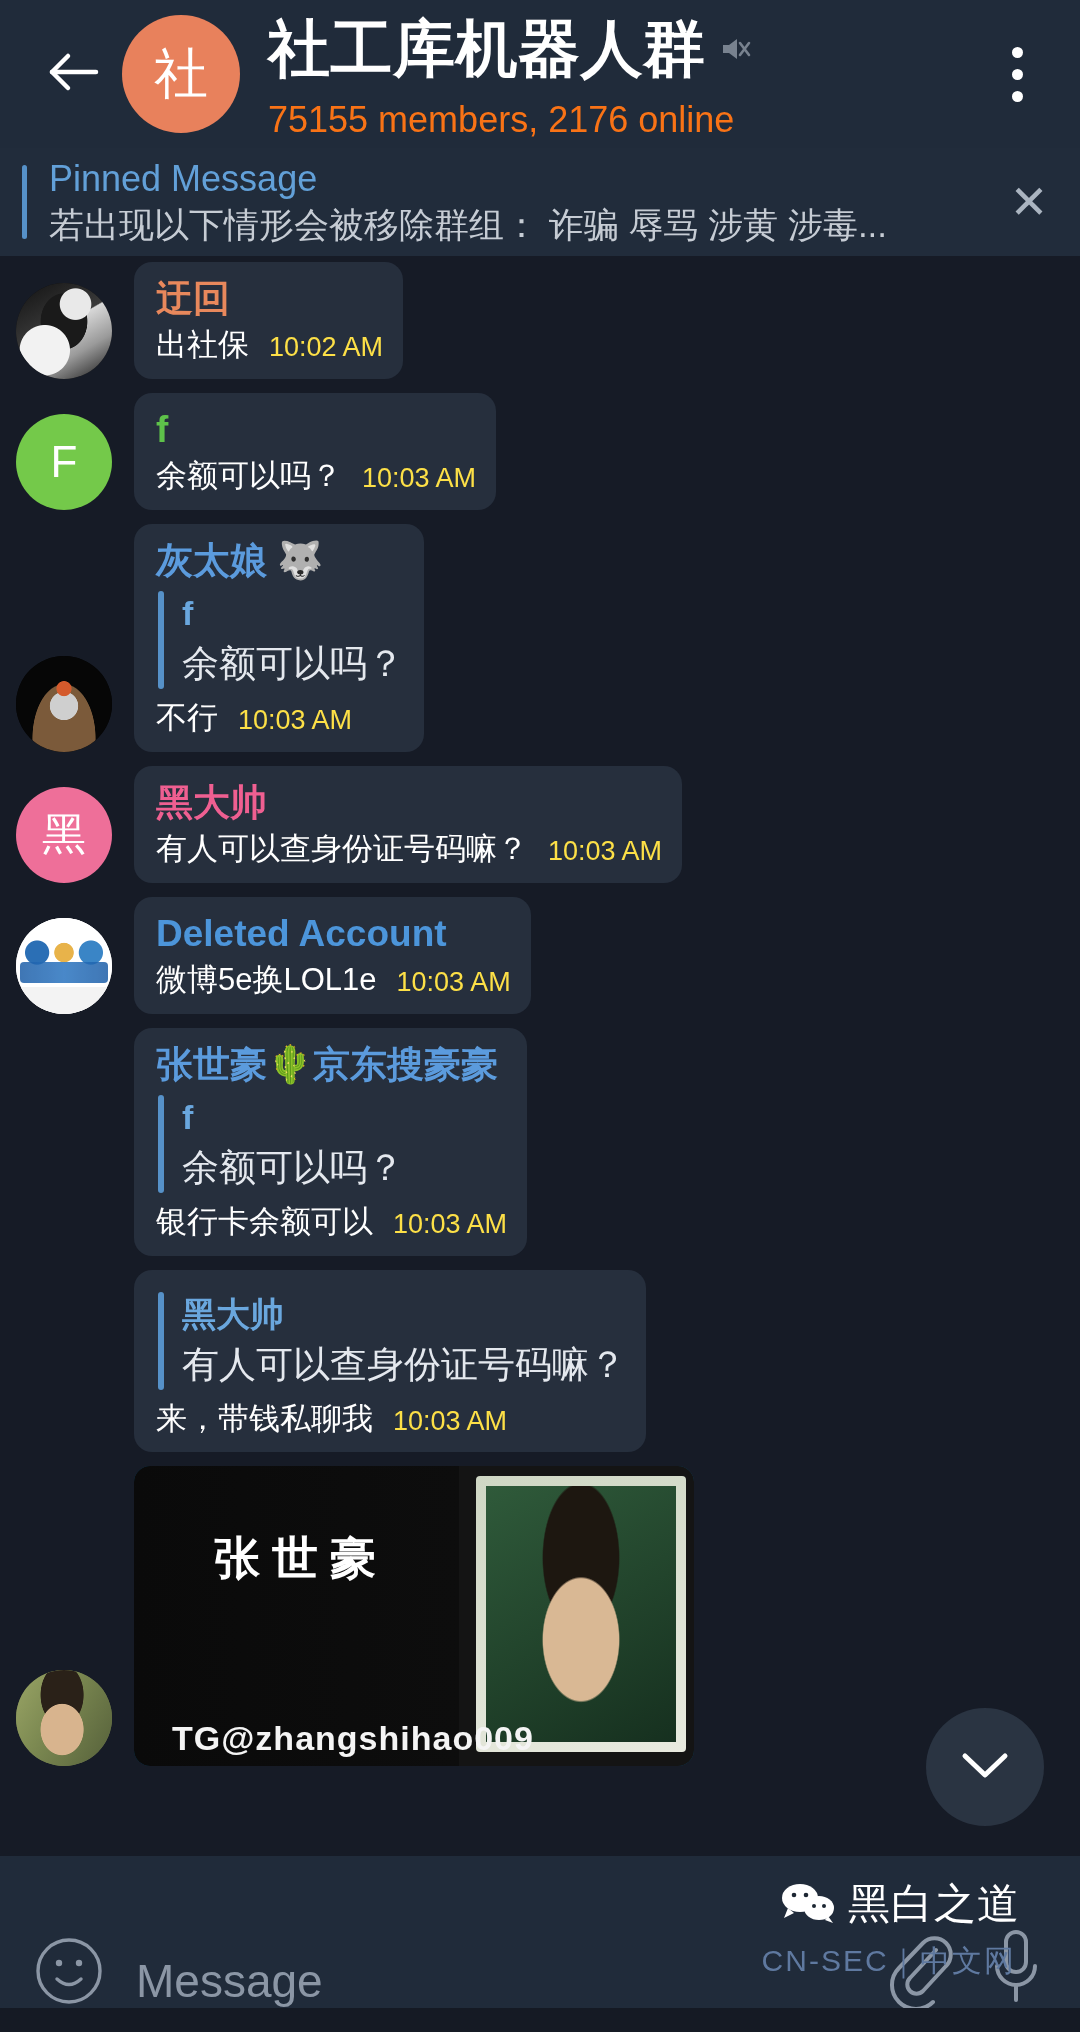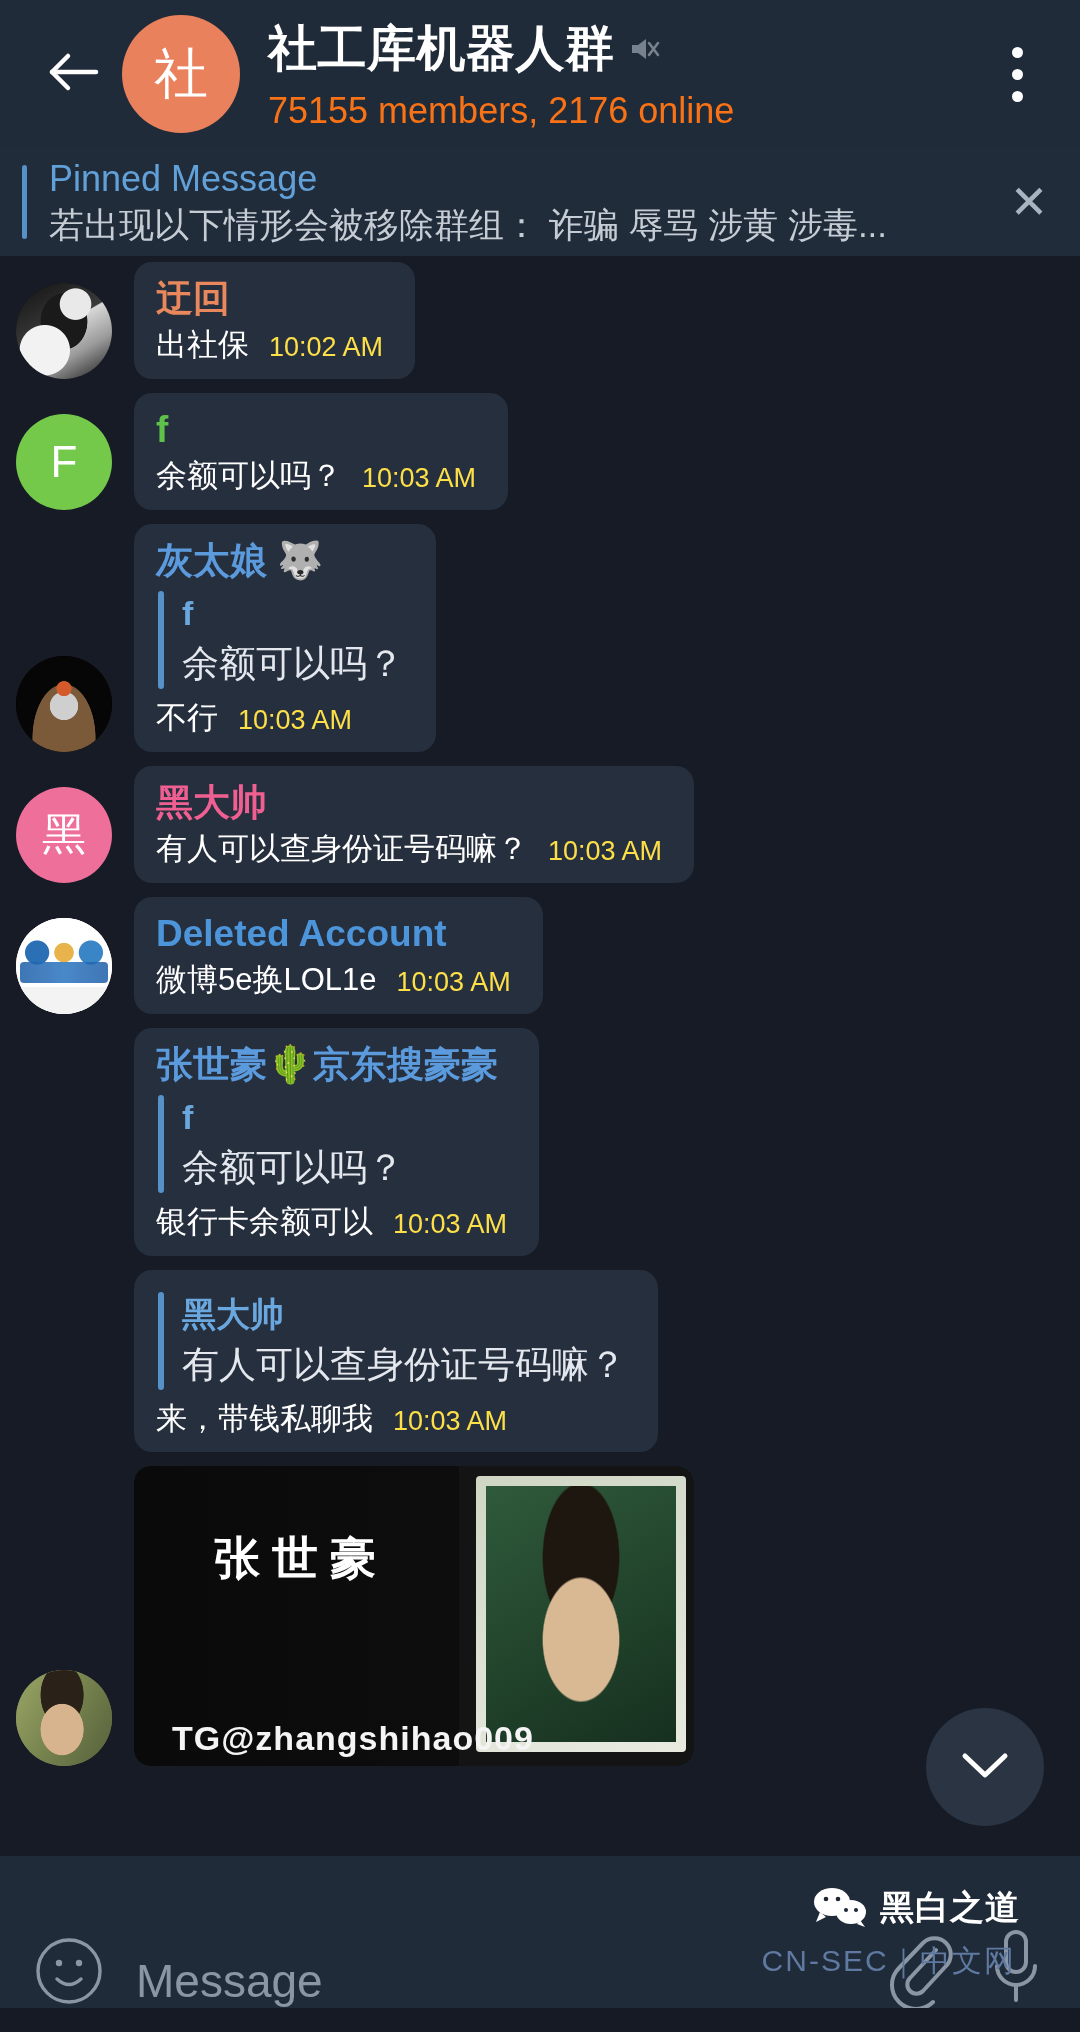--- a/index.html
+++ b/index.html
@@ -34,21 +34,21 @@
     width: 118px; height: 118px; border-radius: 50%;
     background: #e8815c;
     display: flex; align-items: center; justify-content: center;
     color: #fff; font-size: 54px; font-weight: 400;
     flex: 0 0 118px;
     margin-left: 6px;
   }
   .header-texts { margin-left: 28px; flex: 1 1 auto; min-width: 0; }
   .title-row { display: flex; align-items: center; }
   .chat-title {
-    color: #ffffff; font-size: 49px; font-weight: bold;
+    color: #ffffff; font-size: 62px; font-weight: bold;
     letter-spacing: 0.5px; white-space: nowrap;
   }
   .mute-icon { margin-left: 12px; width: 34px; height: 34px; display:inline-flex; }
   .chat-sub {
     color: #f97316; font-size: 36px; margin-top: 8px; white-space: nowrap;
   }
   .menu-btn {
     width: 70px; height: 86px;
     display: flex; flex-direction: column; align-items: center; justify-content: center;
     gap: 11px; flex: 0 0 70px;
@@ -94,21 +94,21 @@
     width: 96px; height: 96px; border-radius: 50%;
     flex: 0 0 96px;
     display:flex; align-items:center; justify-content:center;
     color:#fff; font-size: 44px; font-weight: 500;
     overflow: hidden; position: relative;
   }
   .avatar.spacer { background: transparent; }
   .bubble {
     background: #262f3d;
     border-radius: 18px;
-    padding: 14px 32px 14px 22px;
+    padding: 14px 20px 14px 22px;
     margin-left: 22px;
     max-width: 760px;
     position: relative;
   }
   .sender {
     font-size: 37px; font-weight: bold; line-height: 1.22;
     margin-bottom: 5px;
   }
   .msg-line {
     display: flex; align-items: baseline; flex-wrap: wrap;
@@ -238,21 +238,21 @@
   .clip { width: 70px; height: 80px; flex:0 0 70px; margin-right: 34px;}
   .mic { width: 56px; height: 82px; flex:0 0 56px; }
 
   
   .wm-wechat {
     position: absolute; right: 60px; bottom: 76px;
     display: flex; align-items: center; gap: 10px;
     pointer-events: none;
   }
   .wm-wechat .wm-text {
-    color: #ffffff; font-size: 34px; font-weight: bold;
+    color: #ffffff; font-size: 42px; font-weight: normal;
     letter-spacing: 1px;
   }
   .wm-cnsec {
     position: absolute; right: 64px; bottom: 26px;
     color: #5f79a0; font-size: 30px; letter-spacing: 2px;
     pointer-events: none;
   }
   .navbar {
     height: 24px; flex: 0 0 24px; background: #151a24;
   }

